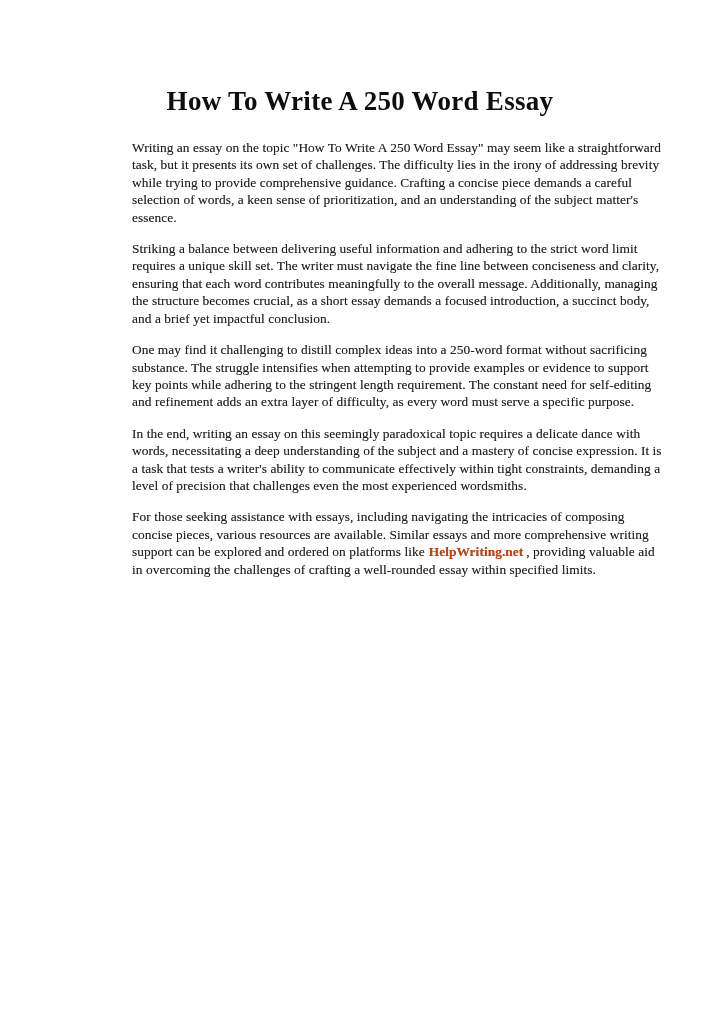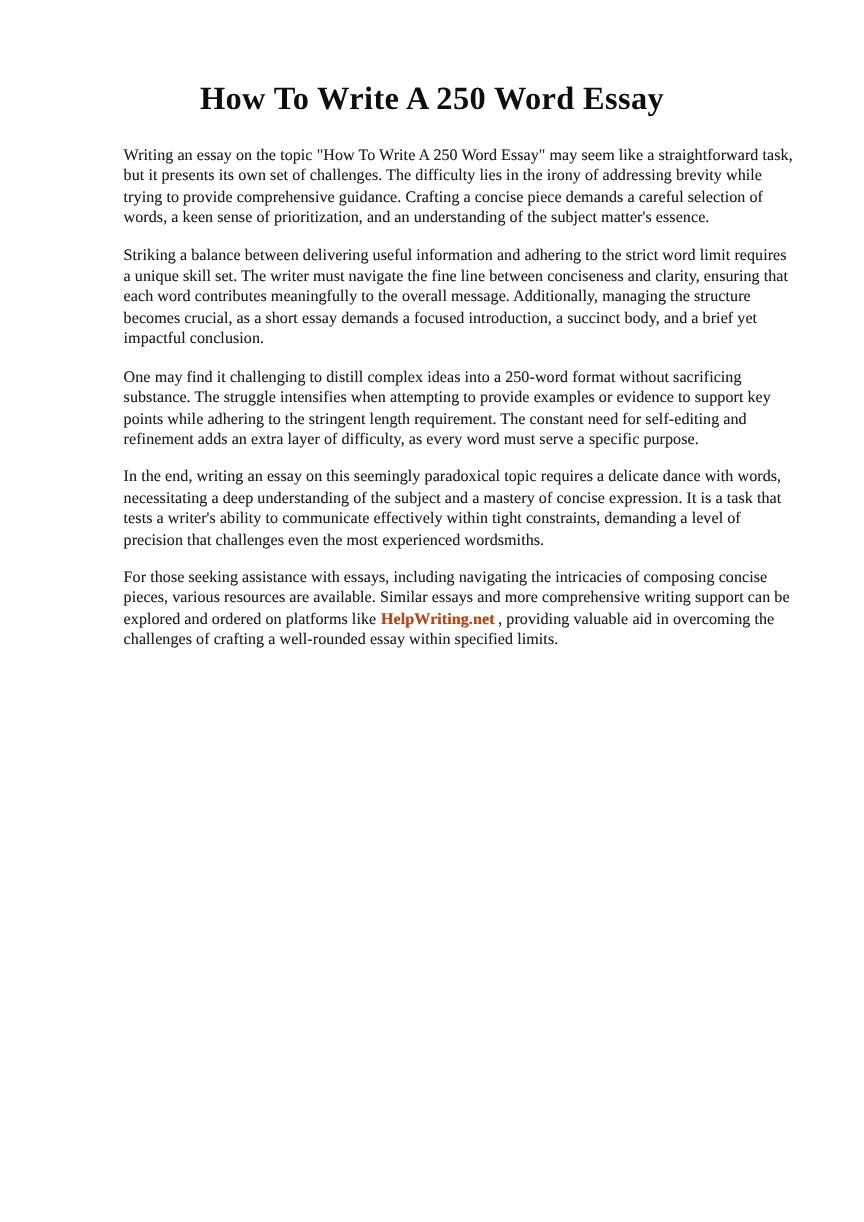--- a/index.html
+++ b/index.html
@@ -10,31 +10,32 @@
   .page {
     position: relative;
     width: 720px;
     height: 1018px;
     background: #ffffff;
     overflow: hidden;
     font-family: "Liberation Serif", "DejaVu Serif", serif;
   }
   .doc-title {
     margin: 0;
-    padding-top: 67px;
+    padding-top: 86px;
     font-size: 27px;
     line-height: 1.15;
     font-weight: bold;
     text-align: center;
     color: #0e0e0e;
     letter-spacing: 0.3px;
   }
   .doc-body {
     padding: 22px 56px 0 103px;
     color: #1f1f1f;
+    margin-left: 29px;
   }
   .doc-body p {
     margin: 0 0 14px 0;
     font-size: 13.4px;
     line-height: 17.4px;
     letter-spacing: 0.05px;
     text-shadow: 0 0 0.4px rgba(40,40,40,0.45); 
   }
   .brand {
     font-weight: bold;

